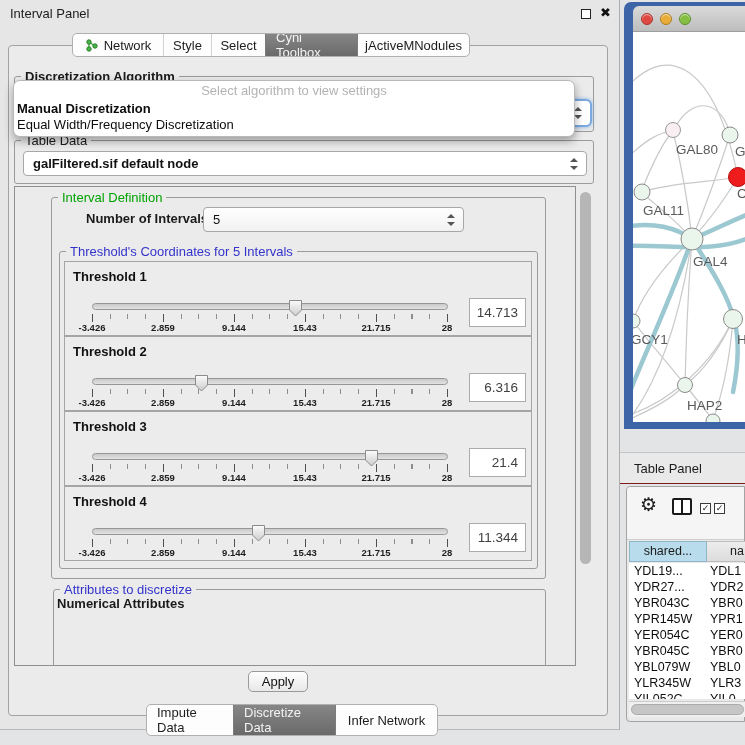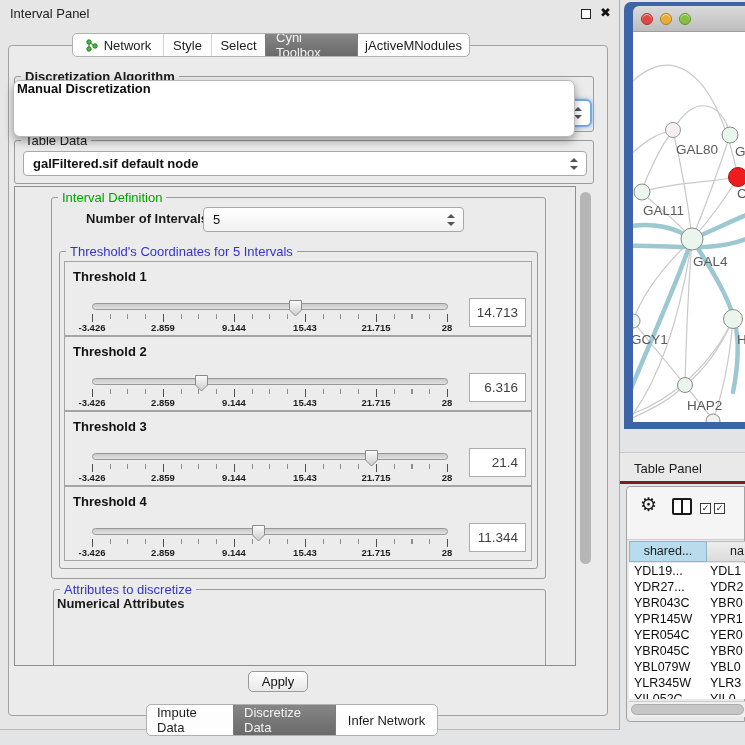--- a/index.html
+++ b/index.html
@@ -81,21 +81,21 @@
   .netwin{position:absolute;left:624px;top:2px;width:144px;height:427px;background:#3c64a6;border-radius:7px 0 0 0;}
   .net-titlebar{position:absolute;left:9px;top:4px;width:112px;height:26px;border-radius:6px 0 0 0;
                 background:linear-gradient(#dadada,#bdbdbd);border-bottom:1px solid #9e9e9e;}
   .tl{position:absolute;top:7px;width:12px;height:12px;border-radius:50%;box-shadow:inset 0 1px 1px rgba(255,255,255,.7);}
   .tl.r{left:8px;background:#df4840;border:1px solid #a8352e;}
   .tl.y{left:27px;background:#e8ac37;border:1px solid #ad7d22;}
   .tl.g{left:46px;background:#84bf41;border:1px solid #5e8f2c;}
   .netcanvas{position:absolute;left:9px;top:30px;width:112px;height:390px;background:#fff;}
   
   .tp-strip{position:absolute;left:620px;top:452px;width:125px;height:32px;background:#e9e9e9;
-            border-top:1px solid #c6c6c6;border-bottom:3px solid #7f1d1d;}
+            border-top:1px solid #c6c6c6;border-bottom:1px solid #7f1d1d;}
   .tp-title{position:absolute;left:14px;top:8px;font-size:13px;color:#1c1c1c;}
   .tp-body{position:absolute;left:626px;top:486px;width:119px;height:236px;border:1px solid #a3a3a3;
            border-radius:4px 0 0 4px;background:#e9e9e9;}
   .tp-toolbar{position:absolute;left:0;top:0;width:100%;height:53px;background:#f5f5f5;
               border-bottom:1px solid #cfcfcf;border-radius:4px 0 0 0;}
   .gear{position:absolute;left:13px;top:6px;font-size:19px;color:#1a1a1a;}
   .spliticon{position:absolute;left:45px;top:11px;width:20px;height:17px;border:2px solid #1a1a1a;border-radius:2px;background:#fff;}
   .spliticon:after{content:"";position:absolute;left:7px;top:0;width:2px;height:13px;background:#1a1a1a;}
   .cb{position:absolute;top:16px;width:11px;height:11px;border:1.5px solid #3a3a3a;background:#fff;font-size:9px;
       line-height:9px;text-align:center;color:#222;}
@@ -160,21 +160,23 @@
     </div>
 
     <div class="group" style="left:14px;top:76px;width:580px;height:56px;">
       <span class="gtitle g-dark" style="font-weight:bold">Discretization Algorithm</span>
     </div>
     <div class="focusring">
       <div class="spin"></div>
     </div>
 
     <div class="popup">
+      <div class="prompt">Select algorithm to view settings</div>
       <div class="opt b">Manual Discretization</div>
+      <div class="opt">Equal Width/Frequency Discretization</div>
     </div>
 
     <div class="group" style="left:14px;top:140px;width:580px;height:44px;">
       <span class="gtitle g-dark">Table Data</span>
       <div class="combo" style="left:8px;top:10px;width:564px;height:25px;font-weight:bold;">
         <span>galFiltered.sif default node</span>
         <div class="spin"></div>
       </div>
     </div>
 

